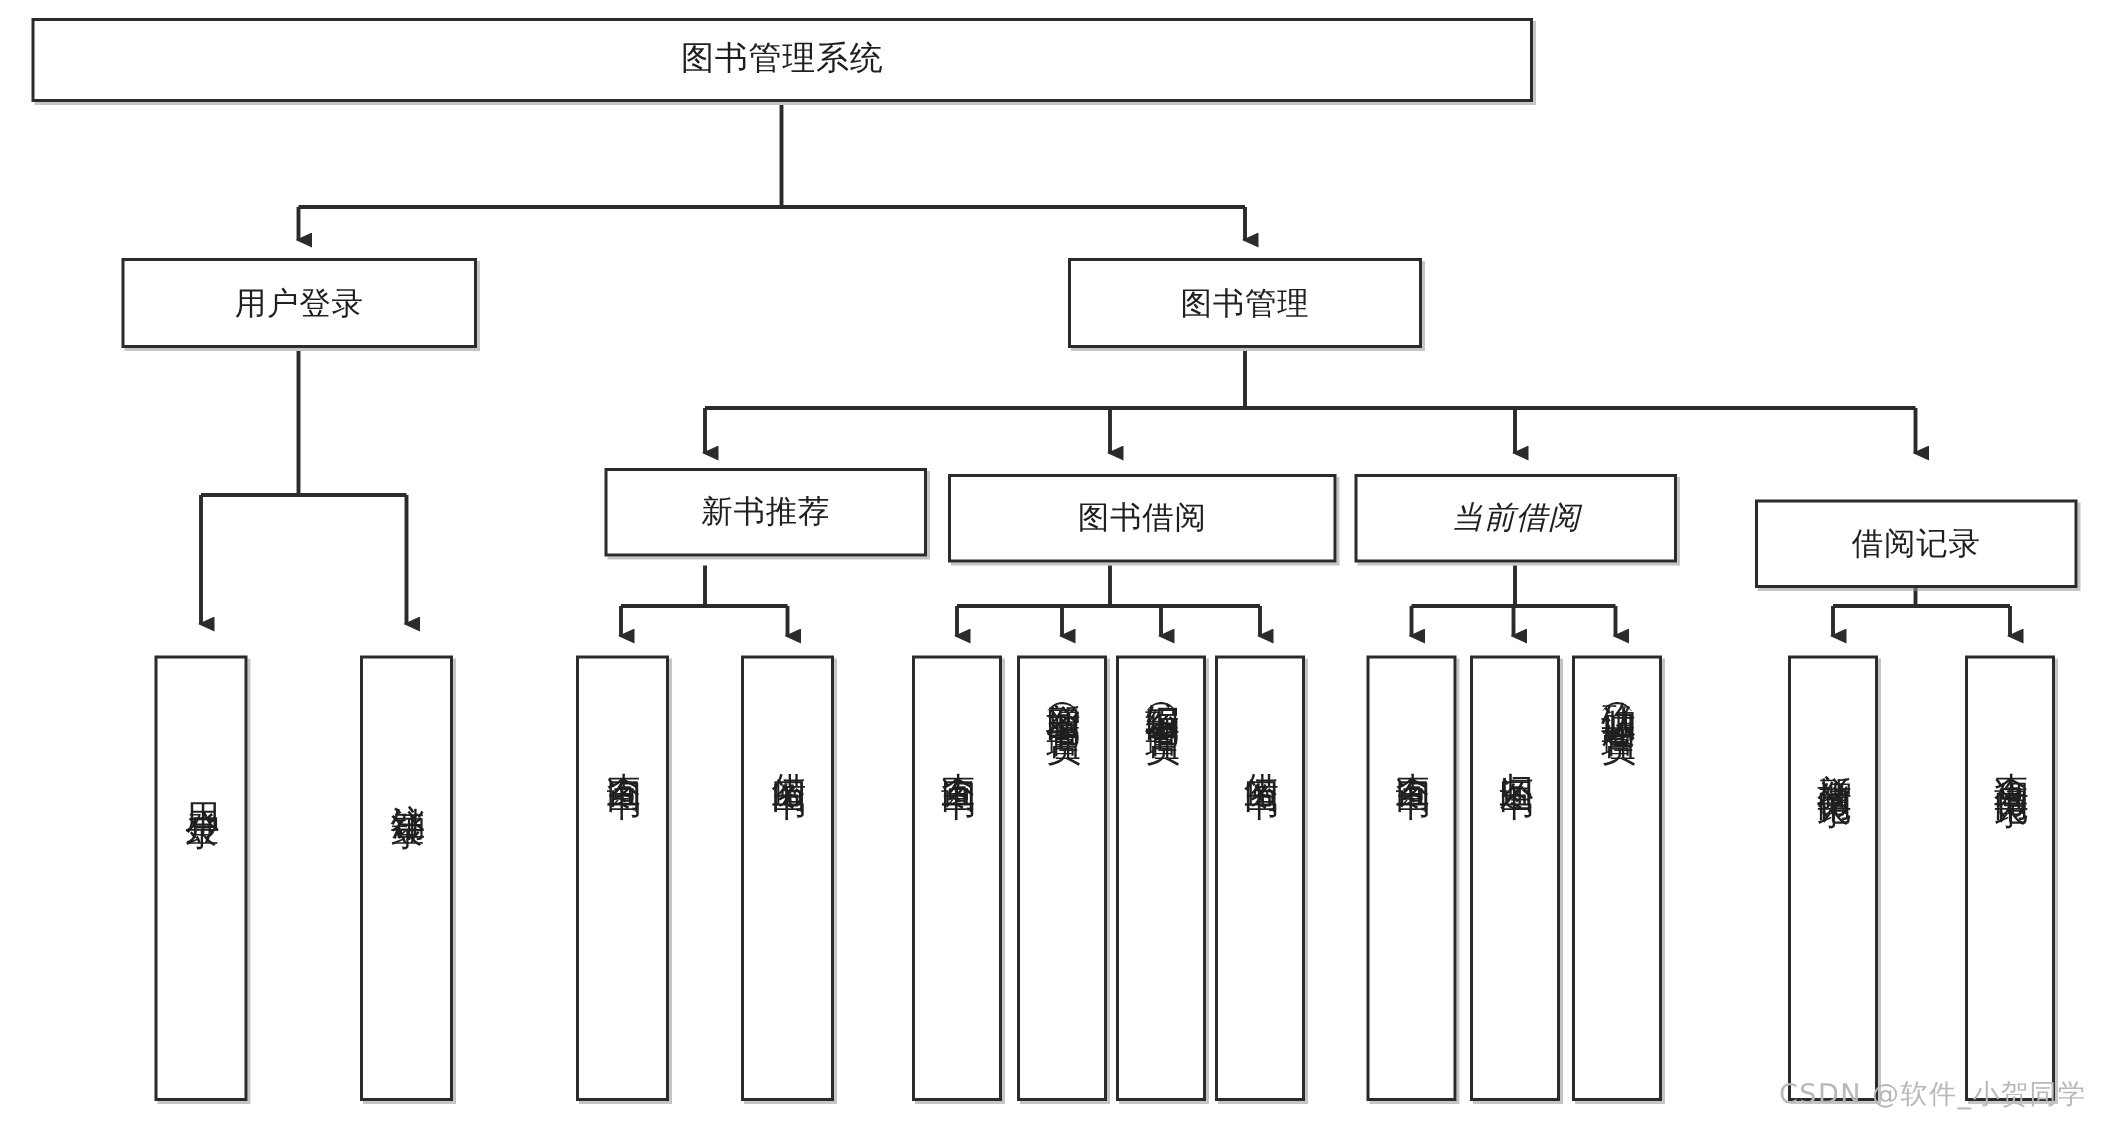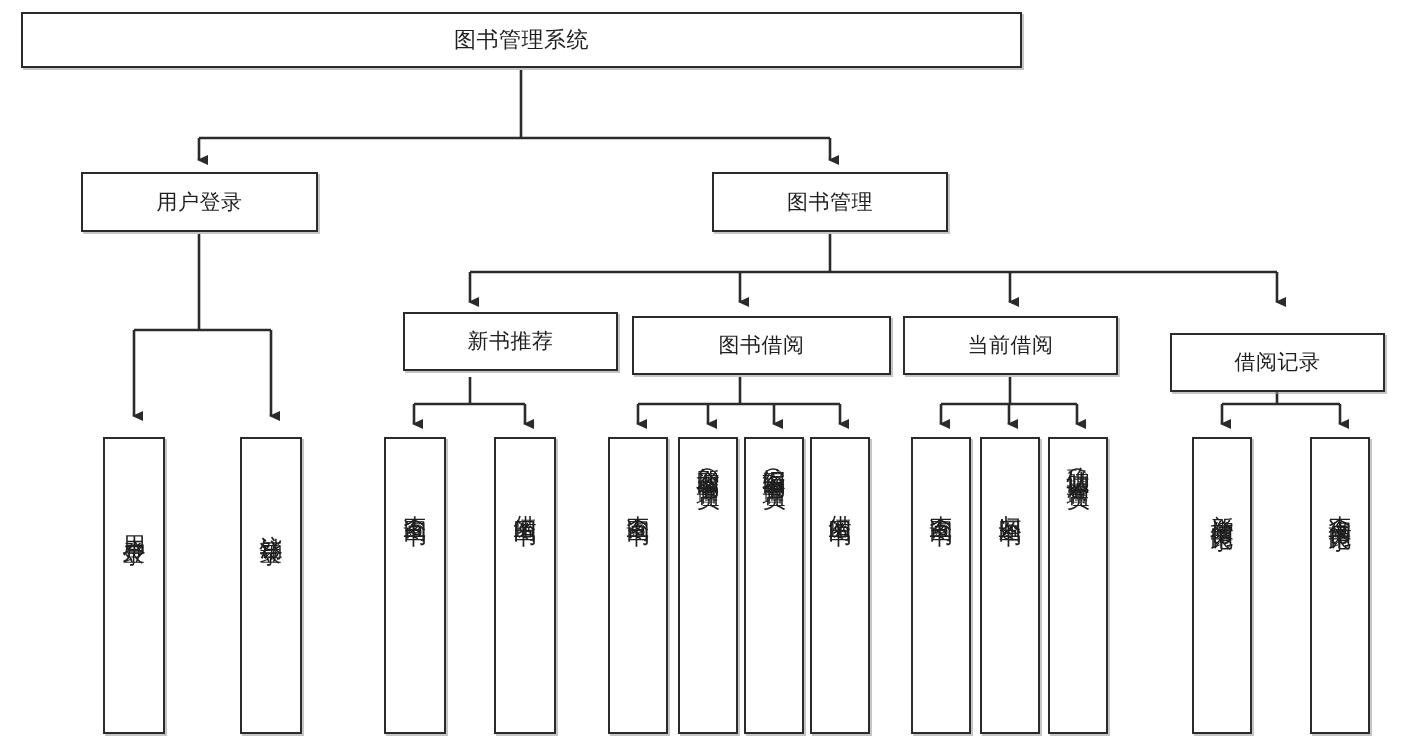--- a/index.html
+++ b/index.html
@@ -148,21 +148,21 @@
   <div class="node" style="left:712px; top:172px; width:236px; height:60px;align-items:center;">
     <span class="lbl">图书管理</span>
   </div>
 
   <div class="node" style="left:363px; top:312px; width:215px; height:59px;margin-left:40px;">
     <span class="lbl">新书推荐</span>
   </div>
   <div class="node" style="left:632px; top:316px; width:259px; height:59px;">
     <span class="lbl">图书借阅</span>
   </div>
-  <div class="node" style="left:903px; top:316px; width:215px; height:59px;">
+  <div class="node" style="left:903px; top:316px; width:215px; height:59px;font-style:italic;">
     <span class="lbl">当前借阅</span>
   </div>
   <div class="node" style="left:1170px; top:333px; width:215px; height:59px;">
     <span class="lbl">借阅记录</span>
   </div>
 
   <div class="node vert mid" style="left:103px; top:437px; width:62px; height:297px;">
     <span class="lbl">用户登录</span>
   </div>
   <div class="node vert mid" style="left:240px; top:437px; width:62px; height:297px;">
@@ -199,13 +199,14 @@
     <span class="lbl">确认归还（管理员）</span>
   </div>
 
   <div class="node vert mid2" style="left:1192px; top:437px; width:60px; height:297px;">
     <span class="lbl">新增借阅记录</span>
   </div>
   <div class="node vert mid2" style="left:1310px; top:437px; width:60px; height:297px;">
     <span class="lbl">查询借阅记录</span>
   </div>
 
+  <div id="watermark">CSDN @软件_小贺同学</div>
 </div>
 
 </body></html>

